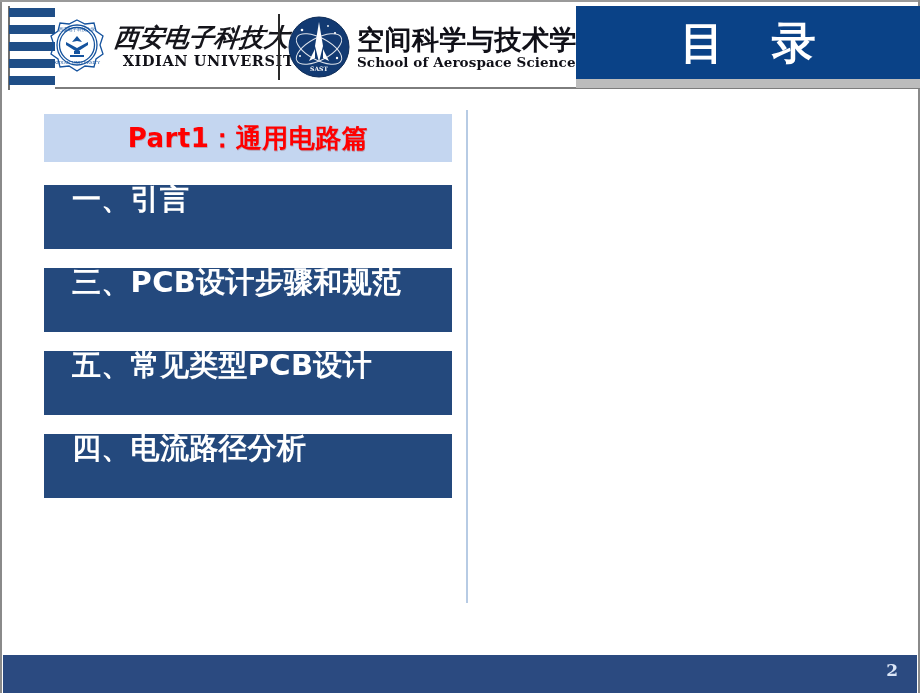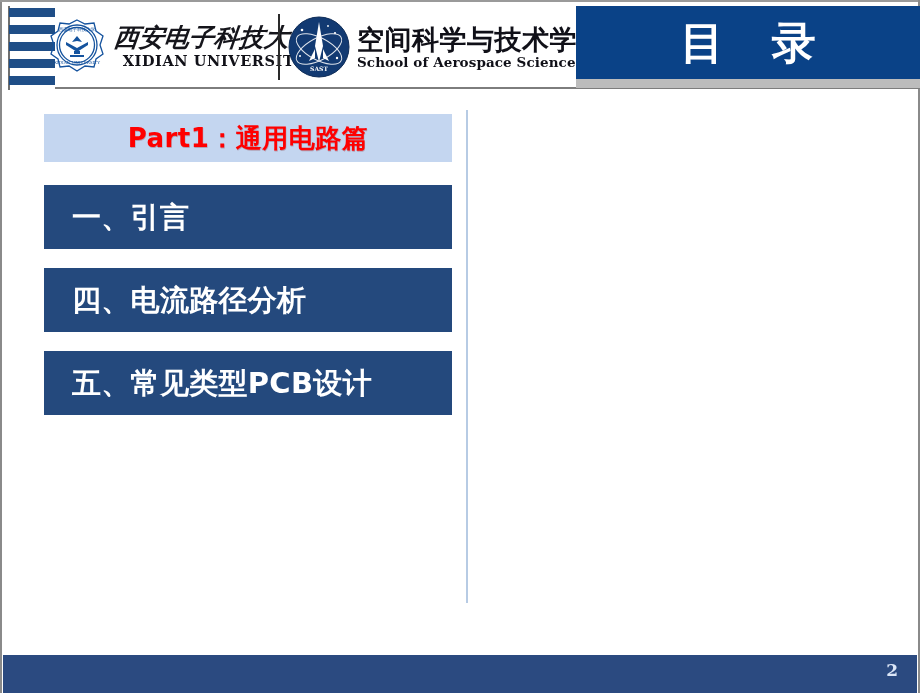--- a/index.html
+++ b/index.html
@@ -222,21 +222,21 @@
     font-weight: 700;
     letter-spacing: 0.5px;
     white-space: nowrap;
     text-shadow: 0.5px 0.5px 0 rgba(120,0,0,0.25);
   }
 
   .toc-item {
     height: 64px;
     background: #24497d;
     display: flex;
-    align-items: center;
+    align-items: flex-start;
     margin-bottom: 19px;
     padding-left: 28px;
     box-sizing: border-box;
   }
   .toc-item-text {
     color: #ffffff;
     font-size: 29px;
     font-weight: 700;
     letter-spacing: 0.3px;
     white-space: nowrap;
@@ -350,24 +350,27 @@
 
   <div class="column col-left">
     <div class="part-header">
       <span class="part-header-text">Part1：通用电路篇</span>
     </div>
 
     <div class="toc-item">
       <span class="toc-item-text">一、引言</span>
     </div>
     <div class="toc-item">
-      <span class="toc-item-text">四、电流路径分析</span>
+      <span class="toc-item-text">三、PCB设计步骤和规范</span>
     </div>
     <div class="toc-item">
       <span class="toc-item-text">五、常见类型PCB设计</span>
     </div>
+    <div class="toc-item">
+      <span class="toc-item-text">四、电流路径分析</span>
+    </div>
   </div>
 
 
   <div class="footer-bar"></div>
   <div class="page-number">2</div>
 
 </div>
 
 </body></html>

